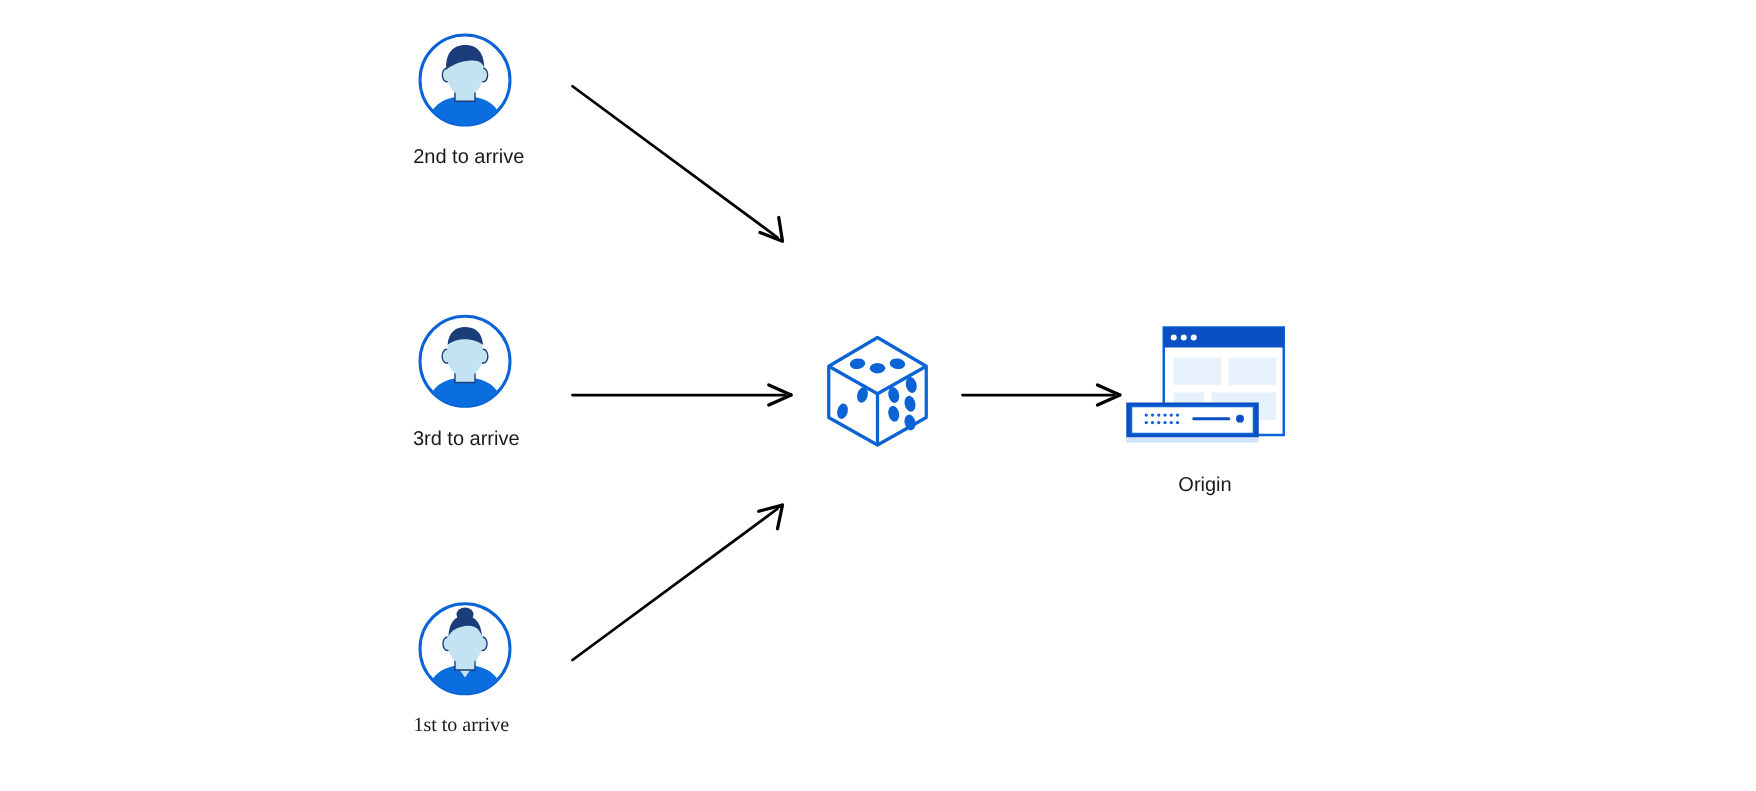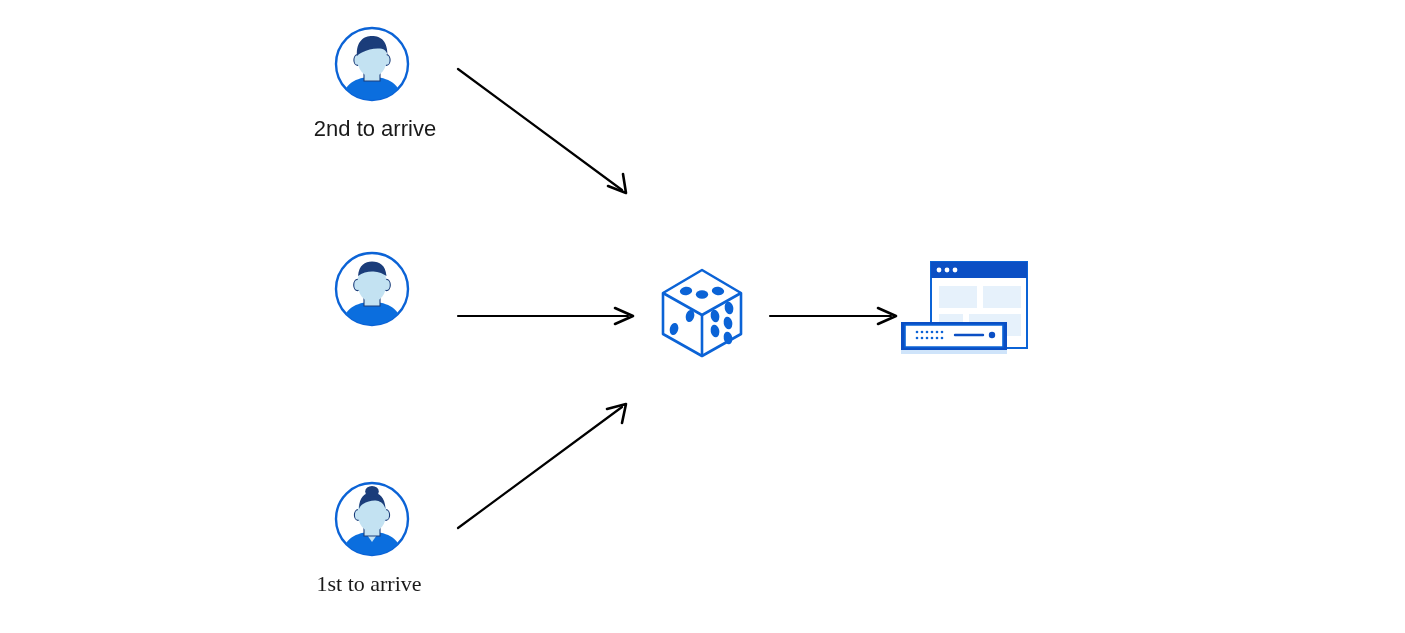--- a/index.html
+++ b/index.html
@@ -18,21 +18,21 @@
     background: #ffffff;
     overflow: hidden;
   }
   .avatar-wrap {
     position: absolute;
     width: 78px;
     height: 78px;
   }
   .node-label {
     position: absolute;
-    font-size: 22px;
+    font-size: 16px;
     color: #1a1a1a;
     text-align: center;
     white-space: nowrap;
     line-height: 1;
   }
   .svg-layer {
     position: absolute;
     left: 0;
     top: 0;
     width: 1405px;
@@ -116,20 +116,21 @@
         <path d="M 9 78 C 9 60 22 52 39 52 C 56 52 69 60 69 78 Z" fill="#0b6ede"></path>
         <path d="M 31 44 L 31 56 L 47 56 L 47 44 Z" fill="#c3e2f2" stroke="#1b3d7a" stroke-width="1.1"></path>
         <ellipse cx="24.5" cy="35" rx="3.8" ry="5.6" fill="#c3e2f2" stroke="#1b3d7a" stroke-width="1.1"></ellipse>
         <ellipse cx="53.5" cy="35" rx="3.8" ry="5.6" fill="#c3e2f2" stroke="#1b3d7a" stroke-width="1.1"></ellipse>
         <ellipse cx="39" cy="33" rx="14.6" ry="19" fill="#c3e2f2"></ellipse>
 
         <path d="M 25 26 C 26 15 32 11.5 39 11.5 C 46.5 11.5 52.5 15 53.5 26 C 49 22.5 43 21.4 39 21.4 C 34.5 21.4 29 22.6 25 26 Z" fill="#1b3d7a"></path>
       </g>
     </svg>
   </div>
+  <div class="node-label" style="left:273px; top:344px; width:200px;">3rd to arrive</div>
 
   <div class="avatar-wrap" style="left:333px; top:480px;">
     <svg width="78" height="78" viewBox="0 0 78 78">
       <defs>
         <clipPath id="clip1st">
             <circle cx="39" cy="39" r="36"></circle>
           </clipPath>
       </defs>
       <circle cx="39" cy="39" r="36" fill="#ffffff" stroke="#0b63d6" stroke-width="2.4"></circle>
       <g clip-path="url(#clip1st)">
@@ -211,14 +212,15 @@
             <circle cx="32" cy="82" r="1.3"></circle>
           <circle cx="37" cy="82" r="1.3"></circle>
             <circle cx="42" cy="82" r="1.3"></circle>
             <circle cx="47" cy="82" r="1.3"></circle>
         </g>
         <line x1="60" y1="79" x2="88" y2="79" stroke="#0b4fc4" stroke-width="2.4" stroke-linecap="round"></line>
         <circle cx="97" cy="79" r="3.2" fill="#0b4fc4"></circle>
       </g>
     </svg>
   </div>
+  <div class="node-label" style="left:864px; top:381px; width:200px;">Origin</div>
 
 </div>
 
 </body></html>

